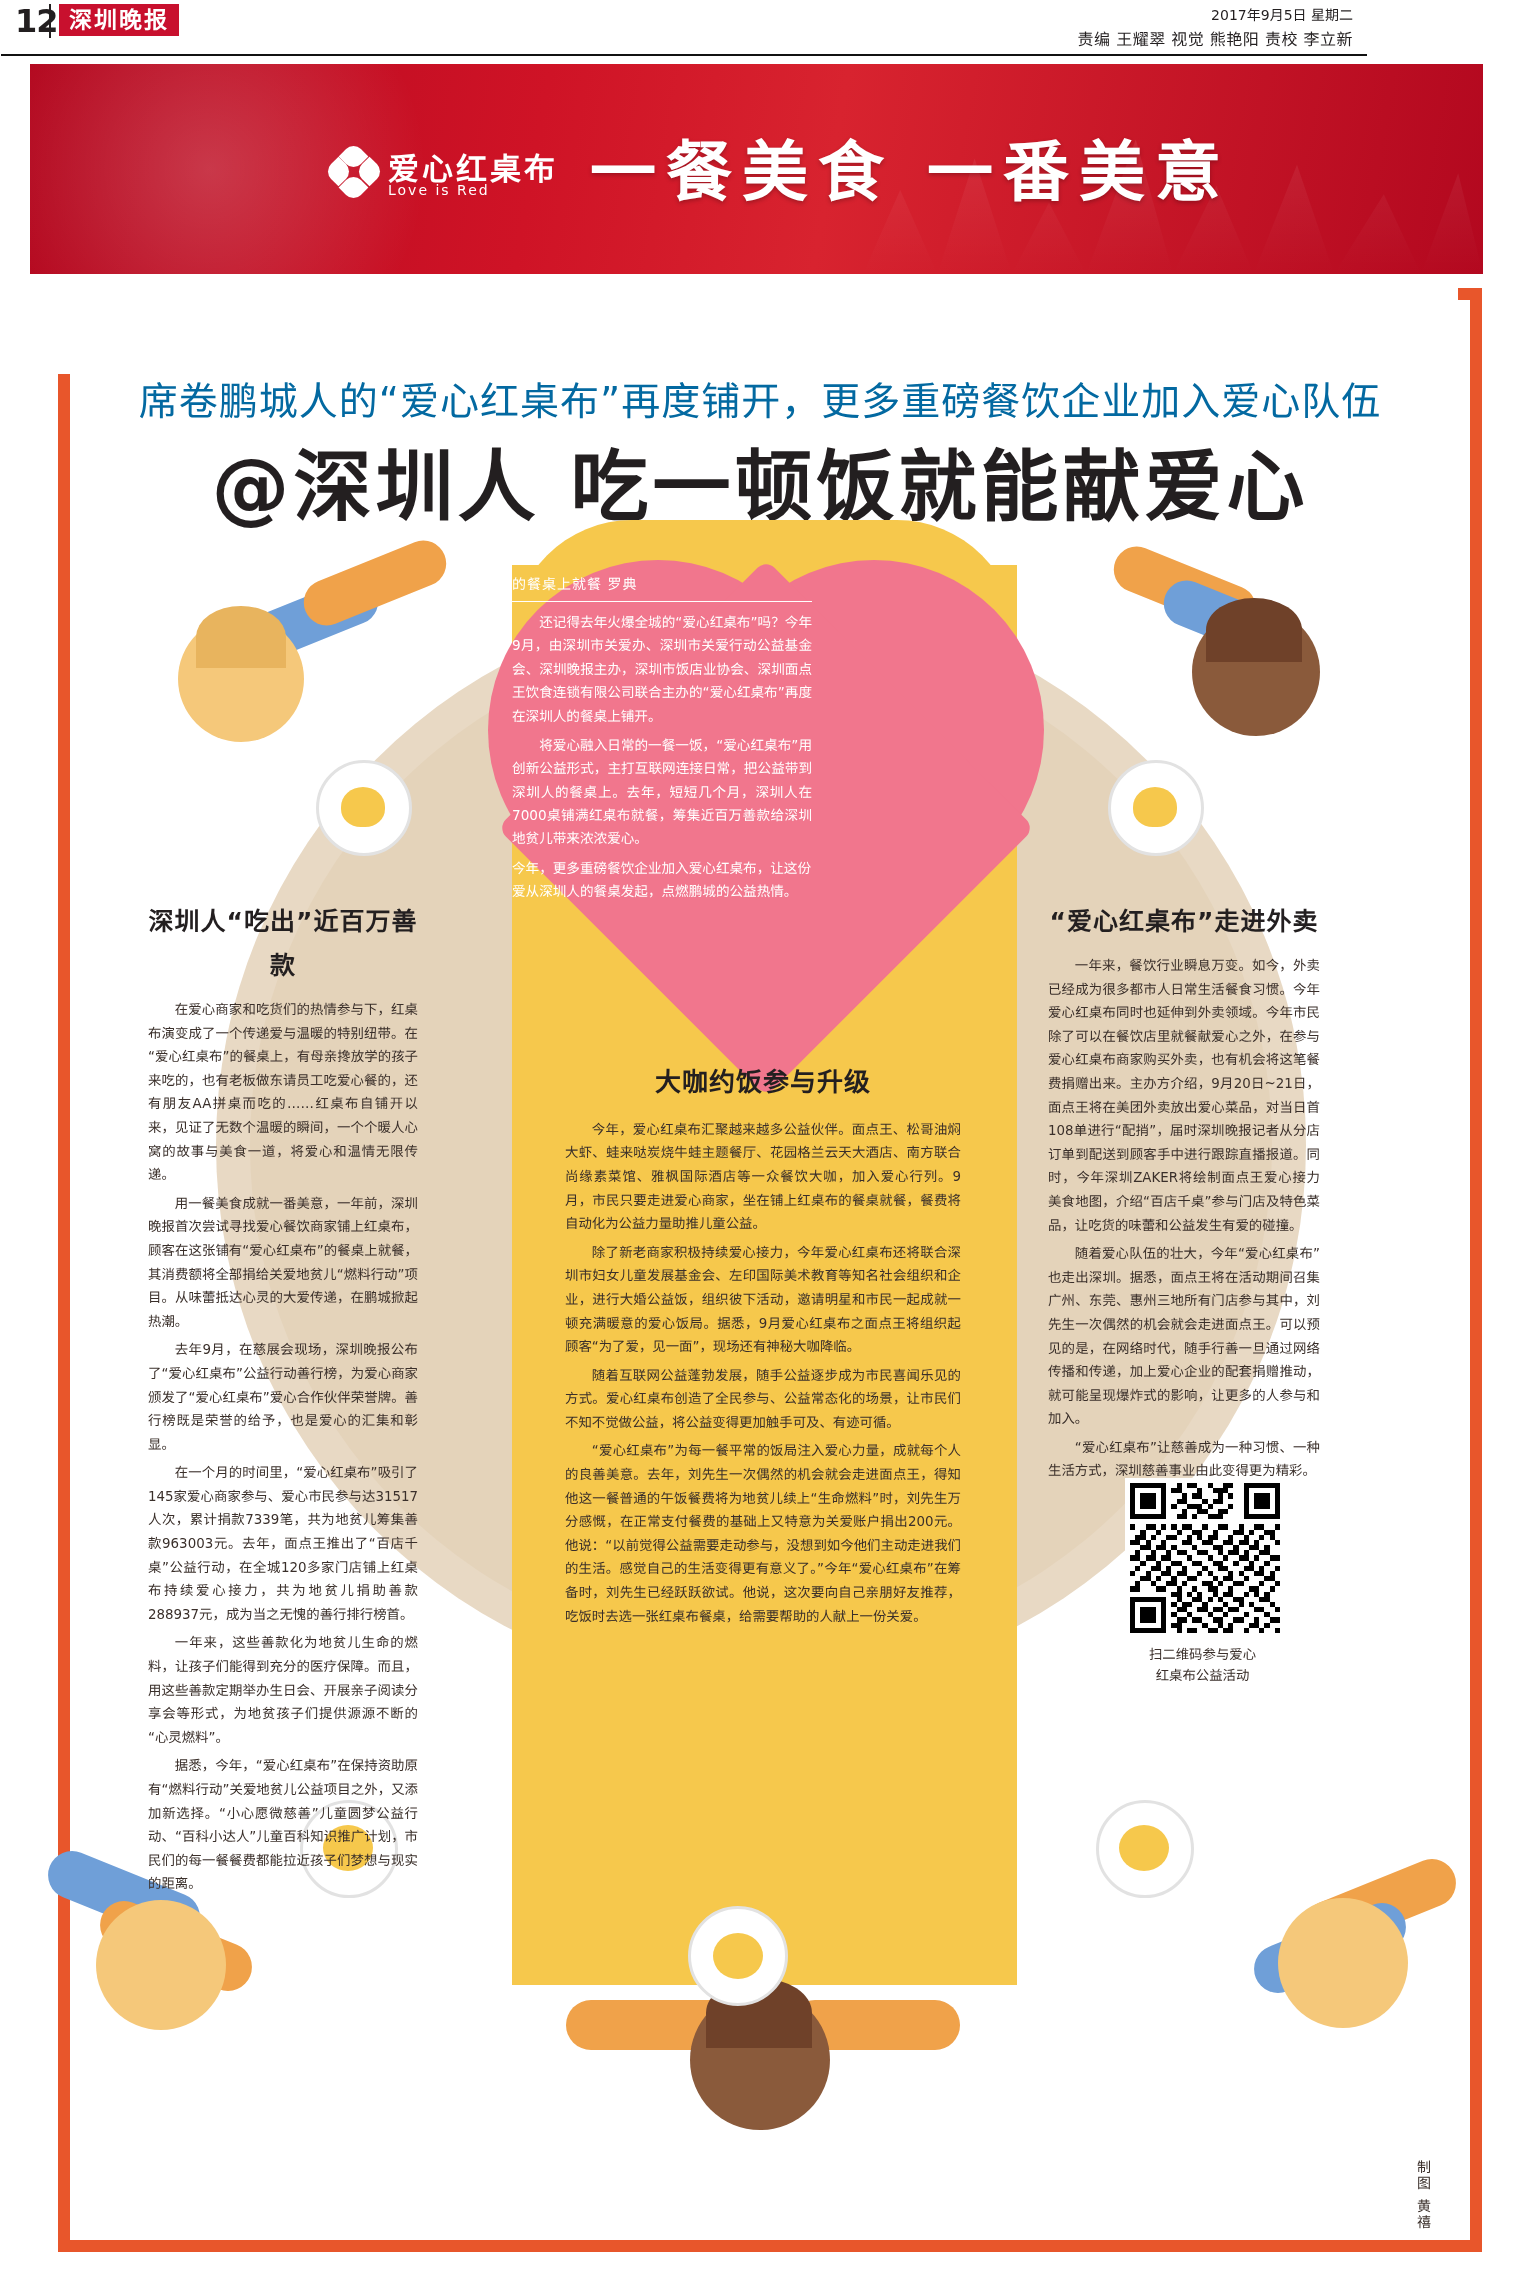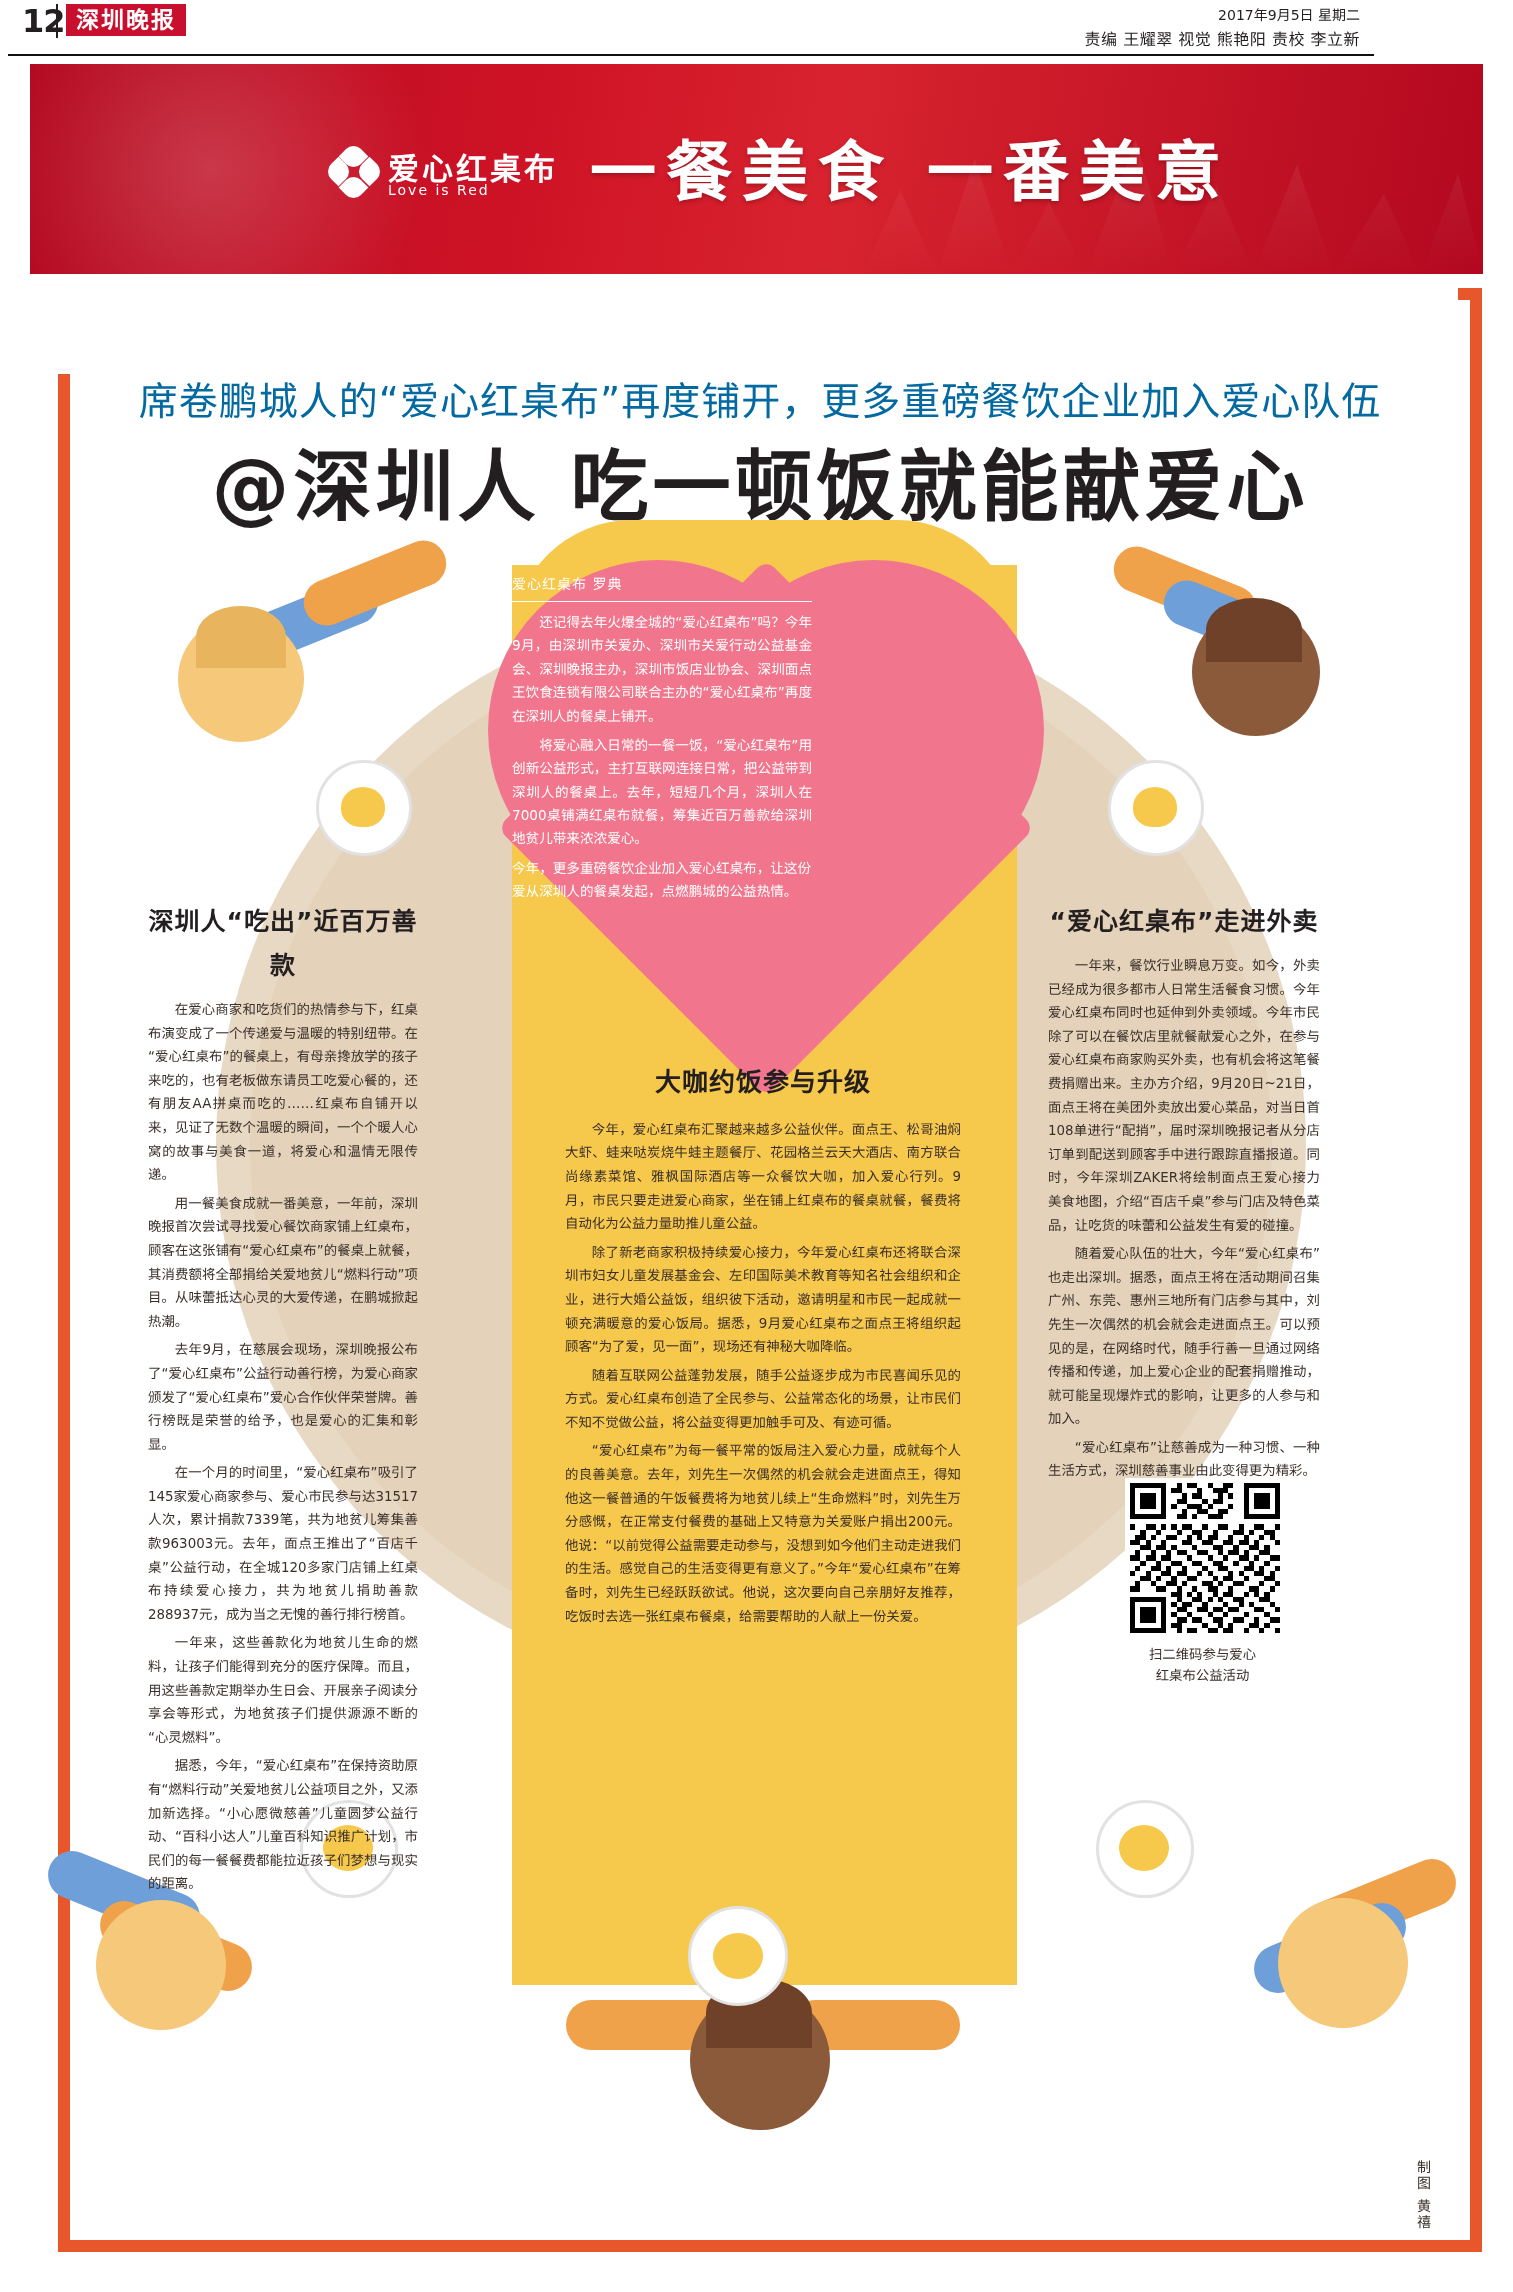--- a/index.html
+++ b/index.html
@@ -1,19 +1,19 @@
 <!DOCTYPE html>
 <html lang="zh-CN"><head>
 <meta charset="utf-8">
 <style>
   html,body{margin:0;padding:0;background:#fff;}
   body{width:1513px;height:2292px;position:relative;font-family:"DejaVu Sans","Liberation Sans",sans-serif;color:#231f20;overflow:hidden;}
 
   
-  .masthead{position:absolute;left:8px;top:0;width:1366px;height:54px;border-bottom:2px solid #111;}
+  .masthead{position:absolute;left:1px;top:0;width:1366px;height:54px;border-bottom:2px solid #111;}
   .pagenum{position:absolute;left:14px;top:2px;font-size:32px;font-weight:bold;color:#231f20;letter-spacing:-1px;}
   .pagebar{position:absolute;left:48px;top:4px;width:2px;height:34px;background:#231f20;}
   .paper-logo{position:absolute;left:58px;top:4px;width:120px;height:32px;background:#c8102e;color:#fff;font-size:23px;font-weight:bold;letter-spacing:2px;text-align:center;line-height:32px;font-family:"DejaVu Sans",sans-serif;}
   .md-date{position:absolute;right:14px;top:4px;font-size:14px;color:#231f20;text-align:right;}
   .md-credits{position:absolute;right:14px;top:26px;font-size:16px;color:#231f20;text-align:right;letter-spacing:.5px;}
 
   
   .banner{position:absolute;left:30px;top:64px;width:1453px;height:210px;overflow:hidden;
      background:linear-gradient(100deg,#b3081f 0%,#cf1326 35%,#d8232f 55%,#b3081f 100%);}
   .banner:before{content:"";position:absolute;right:0;top:0;width:620px;height:210px;
@@ -162,21 +162,21 @@
 </div>
 
 <div class="heart-wrap">
   <div class="heart">
     <div class="lobe l"></div>
       <div class="lobe r"></div>
       <div class="tip"></div>
   </div>
 </div>
 <div class="heart-text">
-  <div class="heart-byline">爱心红桌布   罗典</div>
+  <div class="heart-byline">的餐桌上就餐   罗典</div>
   <p>还记得去年火爆全城的“爱心红桌布”吗？今年9月，由深圳市关爱办、深圳市关爱行动公益基金会、深圳晚报主办，深圳市饭店业协会、深圳面点王饮食连锁有限公司联合主办的“爱心红桌布”再度在深圳人的餐桌上铺开。</p>
   <p>将爱心融入日常的一餐一饭，“爱心红桌布”用创新公益形式，主打互联网连接日常，把公益带到深圳人的餐桌上。去年，短短几个月，深圳人在7000桌铺满红桌布就餐，筹集近百万善款给深圳地贫儿带来浓浓爱心。</p>
   <p class="c">今年，更多重磅餐饮企业加入爱心红桌布，让这份爱从深圳人的餐桌发起，点燃鹏城的公益热情。</p>
 </div>
 
 <div class="col col-left">
   <h3>深圳人“吃出”近百万善款</h3>
   <p>在爱心商家和吃货们的热情参与下，红桌布演变成了一个传递爱与温暖的特别纽带。在“爱心红桌布”的餐桌上，有母亲搀放学的孩子来吃的，也有老板做东请员工吃爱心餐的，还有朋友AA拼桌而吃的……红桌布自铺开以来，见证了无数个温暖的瞬间，一个个暖人心窝的故事与美食一道，将爱心和温情无限传递。</p>
   <p>用一餐美食成就一番美意，一年前，深圳晚报首次尝试寻找爱心餐饮商家铺上红桌布，顾客在这张铺有“爱心红桌布”的餐桌上就餐，其消费额将全部捐给关爱地贫儿“燃料行动”项目。从味蕾抵达心灵的大爱传递，在鹏城掀起热潮。</p>
   <p>去年9月，在慈展会现场，深圳晚报公布了“爱心红桌布”公益行动善行榜，为爱心商家颁发了“爱心红桌布”爱心合作伙伴荣誉牌。善行榜既是荣誉的给予，也是爱心的汇集和彰显。</p>

